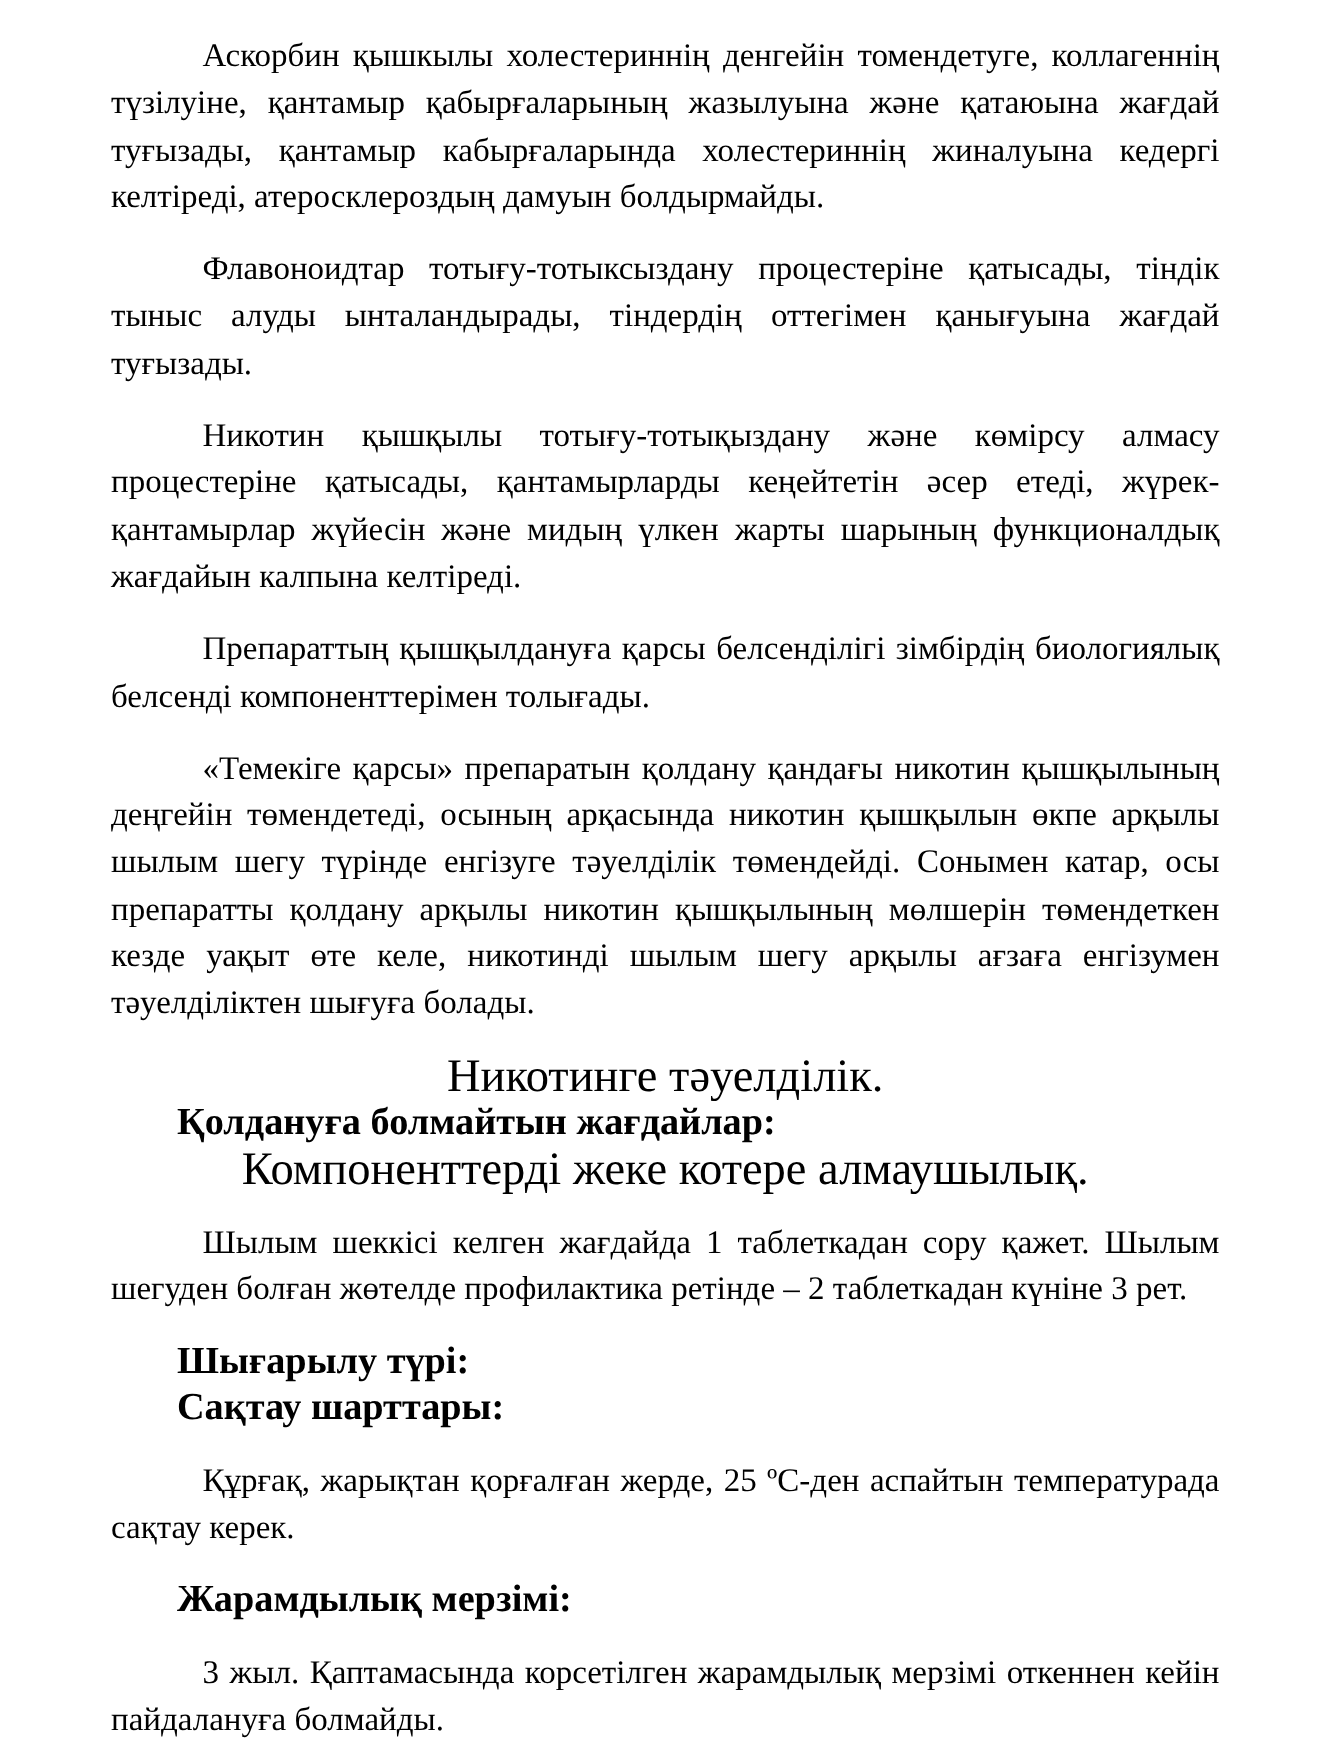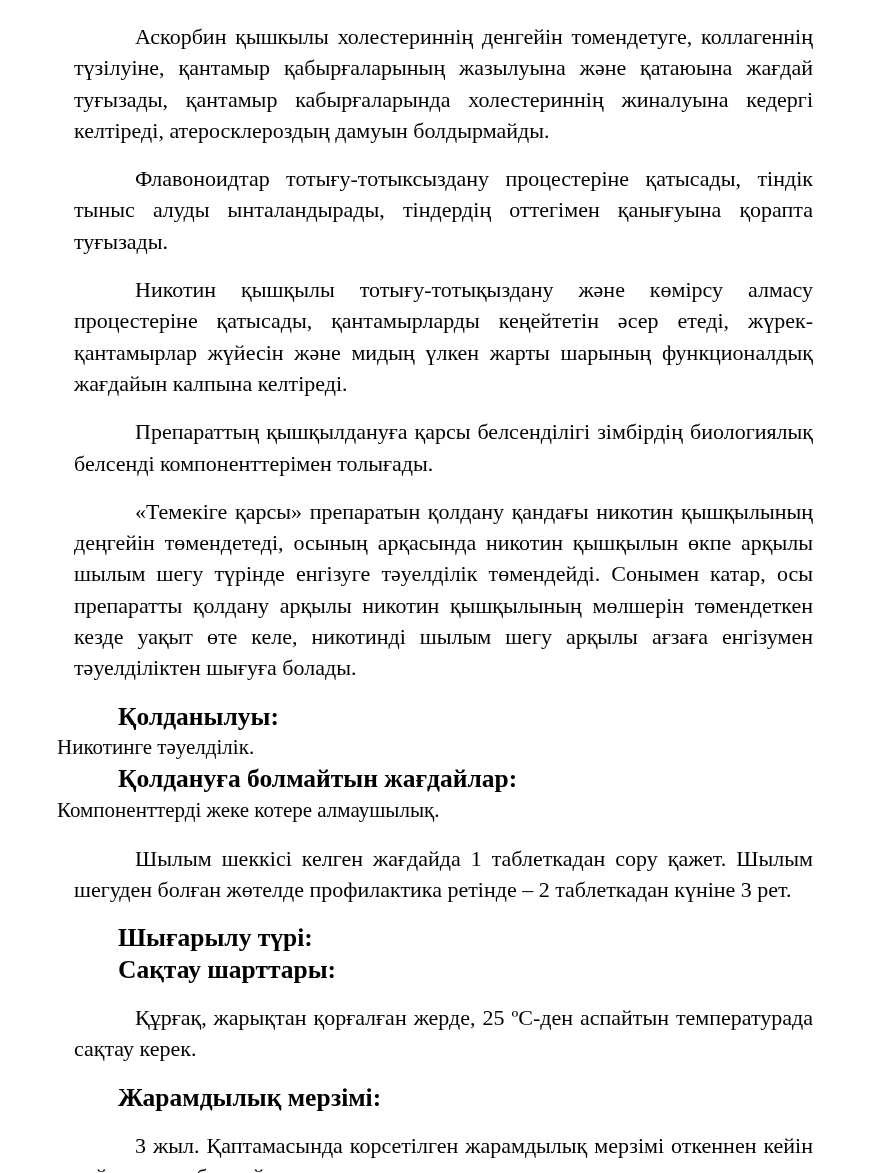--- a/index.html
+++ b/index.html
@@ -43,44 +43,43 @@
     margin: 0;
     font-size: 25.5px;
     line-height: 31.3px;
     font-weight: bold;
     text-indent: 61px;
     text-align: left;
   }
   
   p.subline {
     margin: 0;
-    font-size: 21px;
+    font-size: 31px;
     line-height: 31.3px;
     text-indent: 0;
-    text-align: left;
+    text-align: center;
   }
 </style>
 </head>
 <body>
 
 <div id="page">
 
   <div class="block">
 
     <p class="para">Аскорбин қышкылы холестериннің денгейін томендетуге, коллагеннің түзілуіне, қантамыр қабырғаларының жазылуына және қатаюына   жағдай туғызады, қантамыр кабырғаларында холестериннің жиналуына кедергі келтіреді, атеросклероздың дамуын болдырмайды.</p>
 
-    <p class="para">Флавоноидтар тотығу-тотыксыздану процестеріне қатысады, тіндік тыныс алуды ынталандырады, тіндердің оттегімен қанығуына қорапта туғызады.</p>
+    <p class="para">Флавоноидтар тотығу-тотыксыздану процестеріне қатысады, тіндік тыныс алуды ынталандырады, тіндердің оттегімен қанығуына жағдай туғызады.</p>
 
     <p class="para">Никотин қышқылы тотығу-тотықыздану және көмірсу алмасу процестеріне  қатысады, қантамырларды кеңейтетін әсер етеді, жүрек-қантамырлар жүйесін  және мидың үлкен жарты шарының функционалдық жағдайын калпына келтіреді.</p>
 
     <p class="para">Препараттың қышқылдануға қарсы белсенділігі зімбірдің биологиялық белсенді компоненттерімен толығады.</p>
 
     <p class="para">«Темекіге қарсы» препаратын қолдану қандағы никотин қышқылының деңгейін төмендетеді, осының арқасында никотин қышқылын өкпе арқылы шылым шегу түрінде енгізуге тәуелділік төмендейді. Сонымен катар, осы препаратты қолдану арқылы  никотин қышқылының мөлшерін төмендеткен кезде уақыт өте келе, никотинді шылым шегу арқылы ағзаға енгізумен  тәуелділіктен шығуға болады.</p>
 
-    <p class="heading">Қолданылуы:</p>
     <p class="subline">Никотинге тәуелділік.</p>
 
     <p class="heading">Қолдануға болмайтын жағдайлар:</p>
     <p class="subline">Компоненттерді жеке котере алмаушылық.</p>
 
     <p class="para">Шылым шеккісі келген  жағдайда 1 таблеткадан сору қажет. Шылым шегуден болған жөтелде профилактика ретінде – 2 таблеткадан күніне 3 рет.</p>
 
     <p class="heading">Шығарылу түрі:</p>
 
     <p class="heading">Сақтау шарттары:</p>

